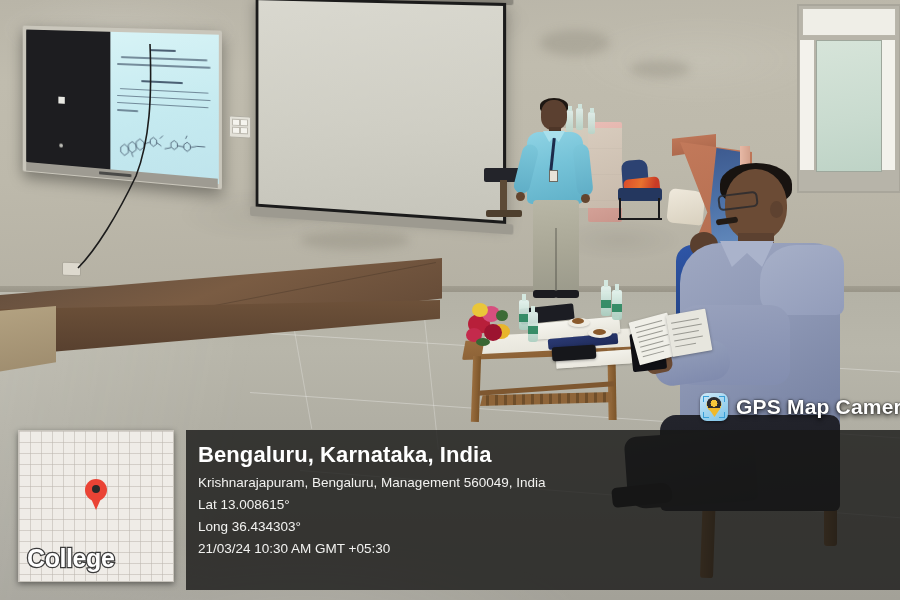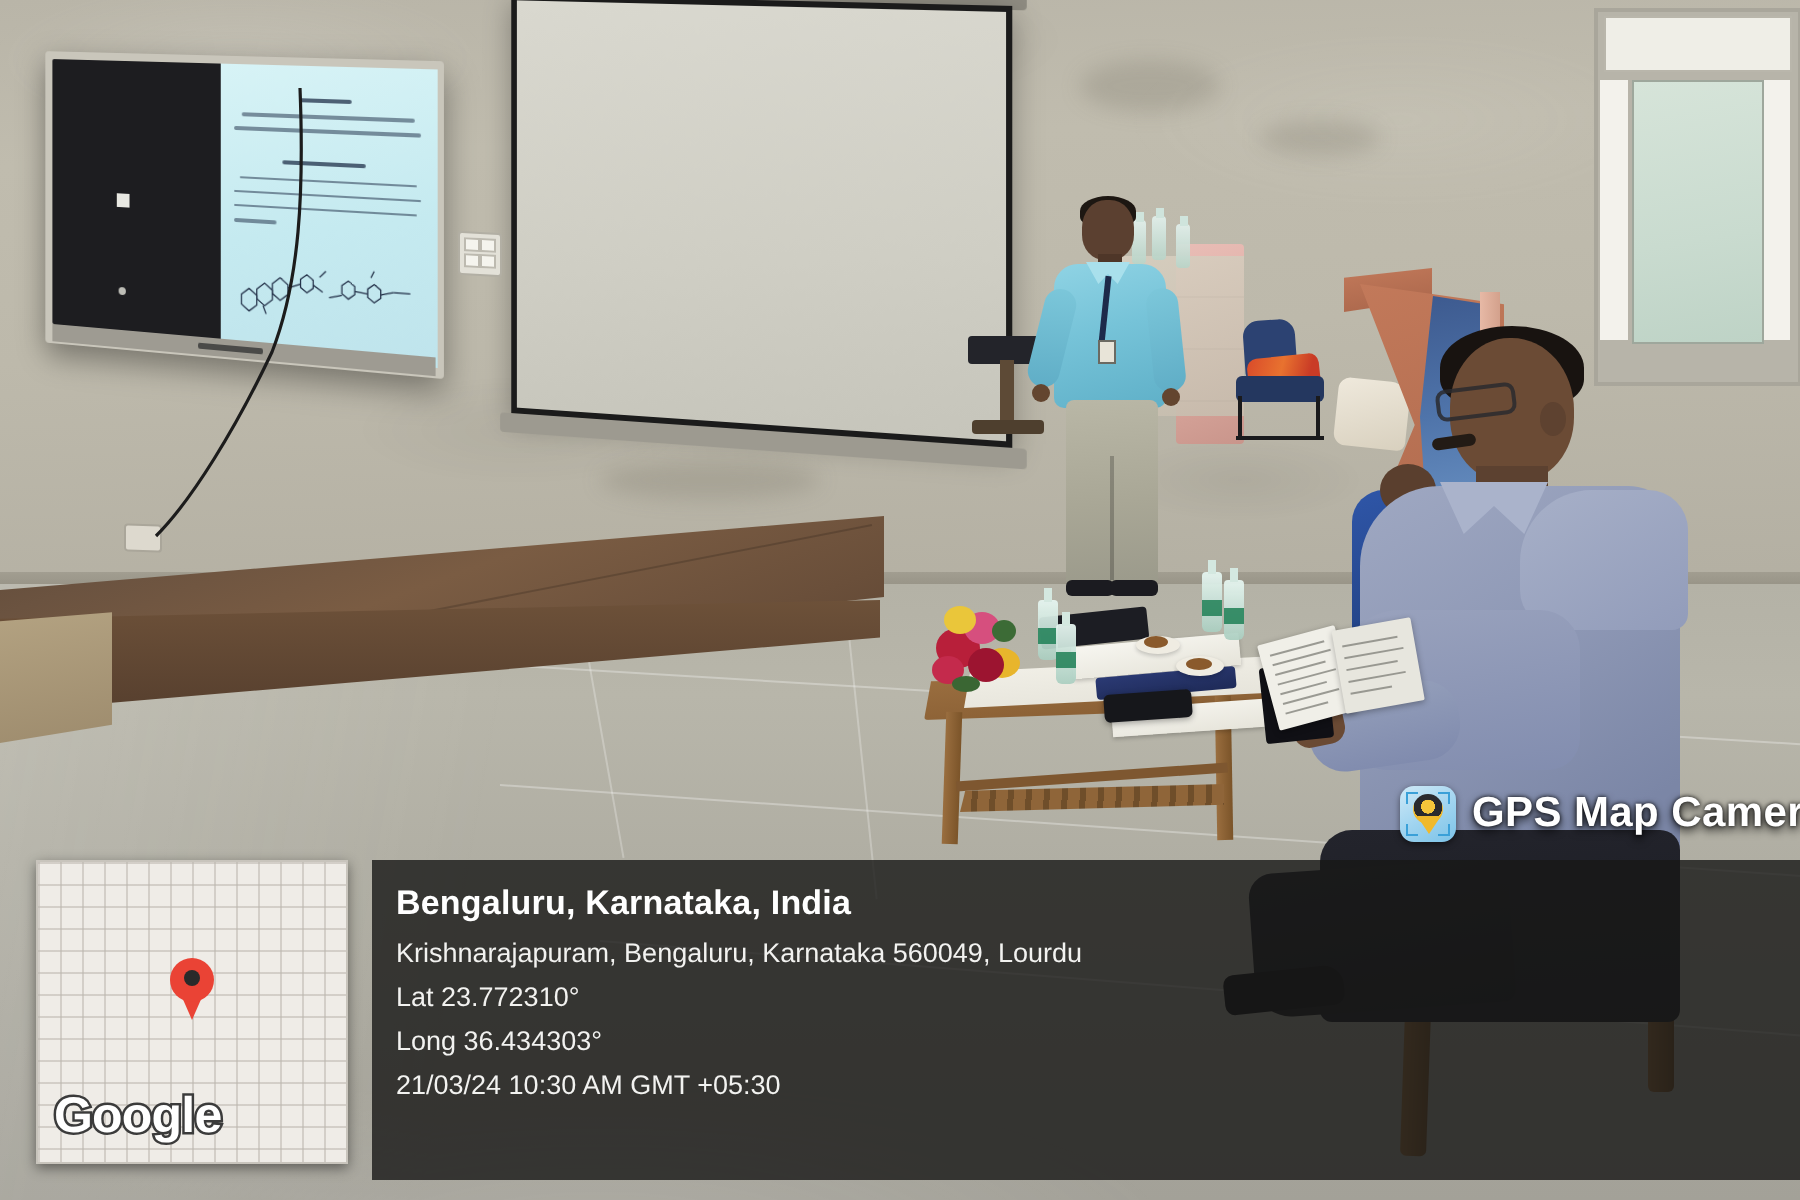--- a/index.html
+++ b/index.html
@@ -230,21 +230,21 @@
   .bi-pin{position:absolute;left:50%;top:4px;transform:translateX(-50%);
     width:15px;height:15px;border-radius:50% 50% 50% 50%;
     background:radial-gradient(circle at 50% 42%,#f6c63a 0 30%,#2a2a2e 31% 62%,#f0b92b 63% 100%);}
   .bi-pin:after{content:"";position:absolute;left:50%;top:11px;transform:translateX(-50%);
     width:0;height:0;border-left:6px solid transparent;border-right:6px solid transparent;border-top:9px solid #f0b92b;}
   .badge-text{font-size:21px;font-weight:bold;color:#ffffff;letter-spacing:.2px;
     text-shadow:0 2px 5px rgba(0,0,0,.85),0 0 2px rgba(0,0,0,.9);white-space:nowrap;}
 
   .info{position:absolute;left:186px;top:430px;width:714px;height:160px;
     background:rgba(24,24,22,.80);z-index:35;padding:12px 0 0 12px;box-sizing:border-box;}
-  .info-city{font-size:17px;font-weight:bold;color:#fff;margin:0 6px 4px 0;letter-spacing:.1px;}
+  .info-city{font-size:22px;font-weight:bold;color:#fff;margin:0 6px 4px 0;letter-spacing:.1px;}
   .info-line{font-size:13.5px;color:#f2f2f0;line-height:1.62;white-space:nowrap;}
 
   .map{position:absolute;left:18px;top:430px;width:156px;height:152px;z-index:36;
     background:#efece7;border:1px solid #c8c4bc;box-sizing:border-box;overflow:hidden;
     box-shadow:0 2px 6px rgba(0,0,0,.45);}
   .map-grid{position:absolute;inset:0;
     background-image:linear-gradient(rgba(188,183,175,.55) 1px,transparent 1px),
                      linear-gradient(90deg,rgba(188,183,175,.55) 1px,transparent 1px);
     background-size:11px 11px;}
   .map-pin{position:absolute;left:50%;top:48px;transform:translateX(-50%);width:22px;height:22px;}
@@ -486,29 +486,29 @@
       <div class="bi-corner" style="right:3px;top:3px;border-left:none;border-bottom:none;"></div>
       <div class="bi-corner" style="left:3px;bottom:3px;border-right:none;border-top:none;"></div>
       <div class="bi-corner" style="right:3px;bottom:3px;border-left:none;border-top:none;"></div>
       <div class="bi-pin"></div>
     </div>
     <div class="badge-text">GPS Map Camera</div>
   </div>
 
   <div class="info">
     <div class="info-city">Bengaluru, Karnataka, India</div>
-    <div class="info-line">Krishnarajapuram, Bengaluru, Karnataka 560049, Lourdu</div>
-    <div class="info-line">Lat 23.772310°</div>
+    <div class="info-line">Krishnarajapuram, Bengaluru, Management 560049, India</div>
+    <div class="info-line">Lat 13.008615°</div>
     <div class="info-line">Long 36.434303°</div>
     <div class="info-line">21/03/24 10:30 AM GMT +05:30</div>
   </div>
 
   <div class="map">
     <div class="map-grid"></div>
     <div class="map-pin">
       <div class="pin-t"></div>
       <div class="pin-b"></div>
       <div class="pin-h"></div>
     </div>
-    <div class="map-google">Google</div>
+    <div class="map-google">College</div>
   </div>
 
 </div>
 
 </body></html>

